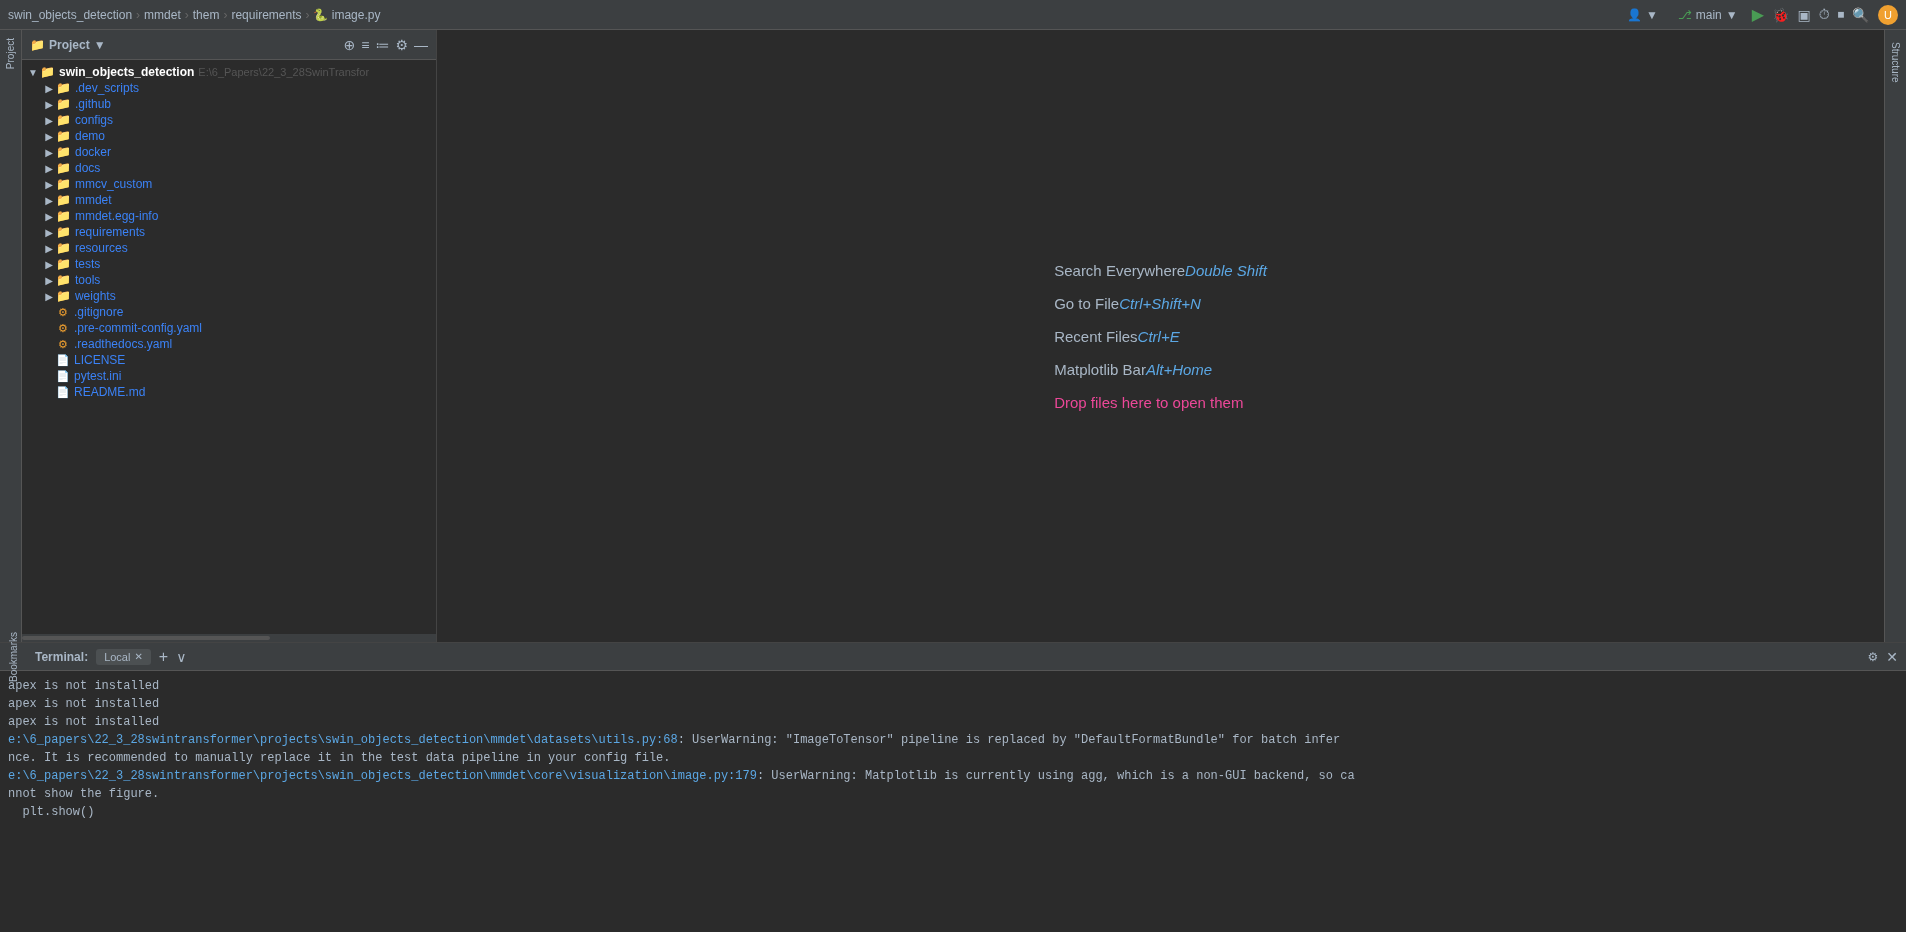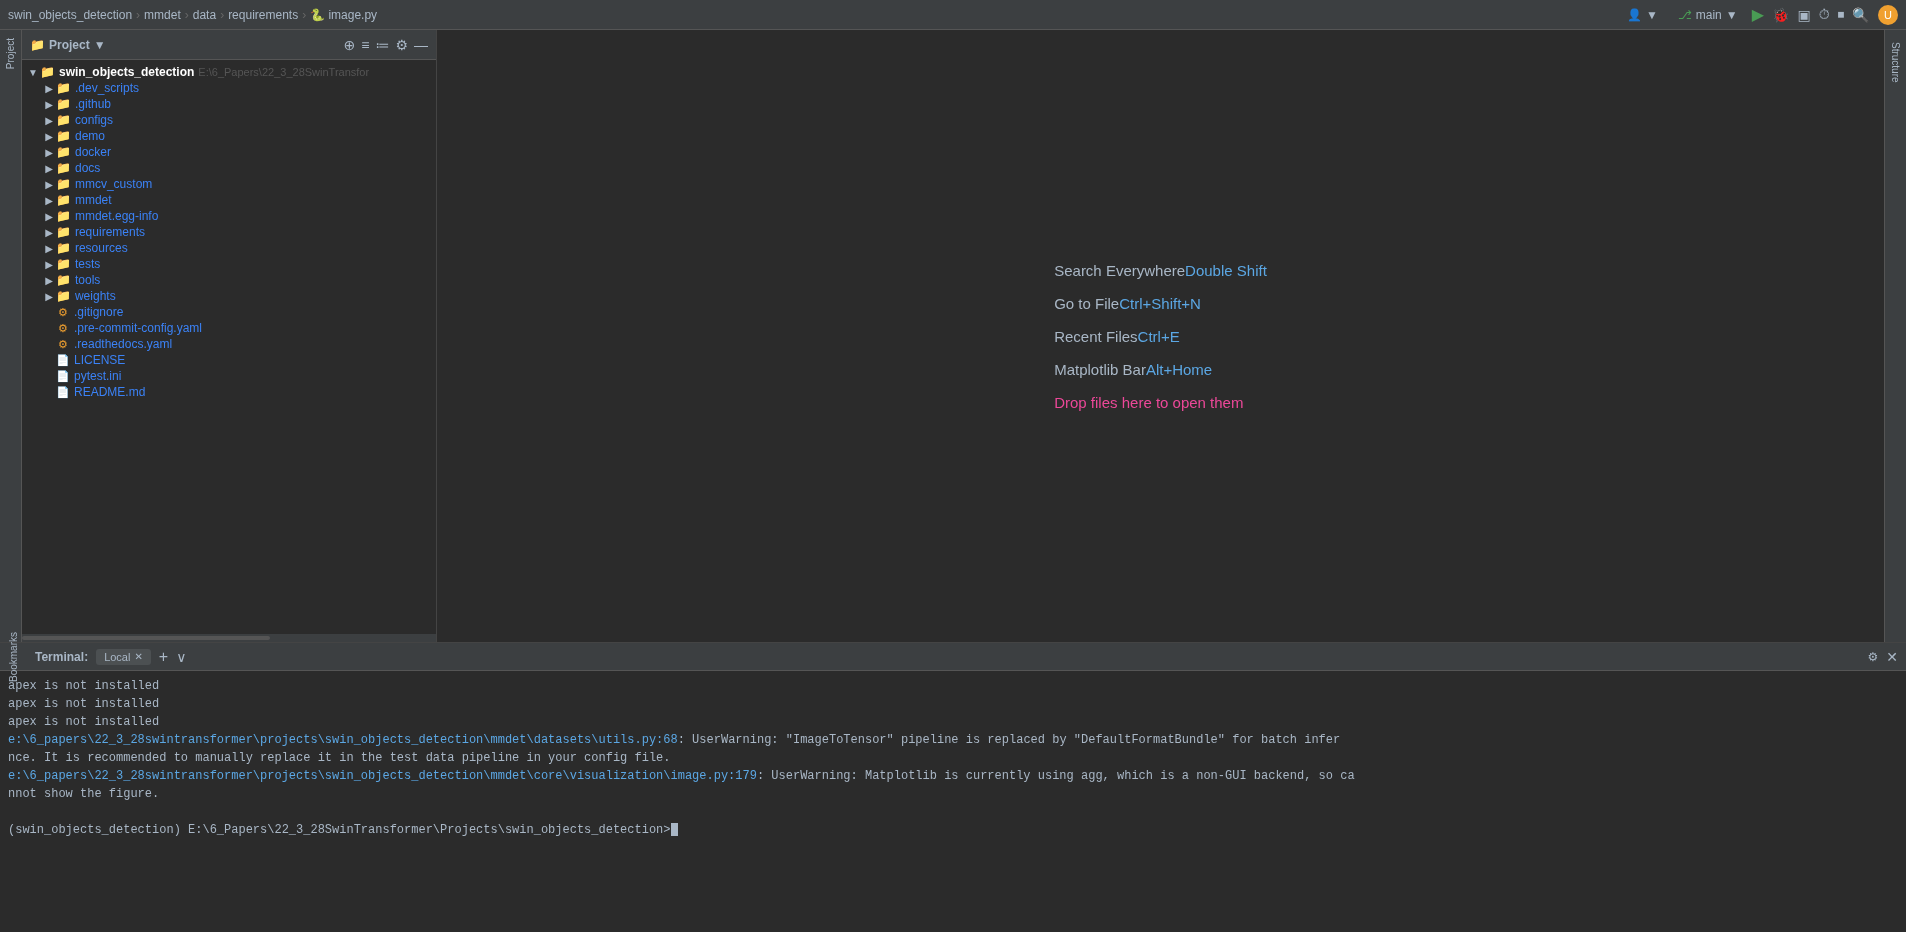--- a/index.html
+++ b/index.html
@@ -192,20 +192,21 @@
       align-items: center;
       font-size: 15px;
     }
     .hint-label {
       color: #a9b7c6;
       font-size: 15px;
     }
     .hint-shortcut {
       color: #5ba7e4;
       font-size: 15px;
+      font-style: italic;
     }
     .drop-hint {
       color: #ec4899;
       font-size: 15px;
     }
 
     
     .right-tabs {
       background: #3c3f41;
       width: 22px;
@@ -327,21 +328,21 @@
   </style>
 </head>
 <body>
 
 <div class="top-bar">
   <div class="breadcrumb">
     <span style="cursor:pointer">swin_objects_detection</span>
     <span class="sep">›</span>
     <span style="cursor:pointer">mmdet</span>
     <span class="sep">›</span>
-    <span style="cursor:pointer">data</span>
+    <span style="cursor:pointer">them</span>
     <span class="sep">›</span>
     <span style="cursor:pointer">requirements</span>
     <span class="sep">›</span>
     <span style="cursor:pointer; color:#a9b7c6;">🐍 image.py</span>
   </div>
   <div class="top-right">
     <div class="top-right-item">
       <span>👤</span>
       <span>▼</span>
     </div>
@@ -537,16 +538,16 @@
     <span class="terminal-close">✕</span>
   </div>
   <div class="terminal-content">
     <div class="term-line">apex is not installed</div>
     <div class="term-line">apex is not installed</div>
     <div class="term-line">apex is not installed</div>
     <div class="term-line"><span class="link">e:\6_papers\22_3_28swintransformer\projects\swin_objects_detection\mmdet\datasets\utils.py:68</span>: UserWarning: "ImageToTensor" pipeline is replaced by "DefaultFormatBundle" for batch infer
 nce. It is recommended to manually replace it in the test data pipeline in your config file.</div>
     <div class="term-line"><span class="link">e:\6_papers\22_3_28swintransformer\projects\swin_objects_detection\mmdet\core\visualization\image.py:179</span>: UserWarning: Matplotlib is currently using agg, which is a non-GUI backend, so ca
 nnot show the figure.</div>
+    <div class="term-line">  plt.show()</div>
     <div class="term-line">&nbsp;</div>
-    <div class="term-prompt">(swin_objects_detection) E:\6_Papers\22_3_28SwinTransformer\Projects\swin_objects_detection&gt;<span class="term-cursor"></span></div>
   </div>
 </div>
 
 </body></html>

